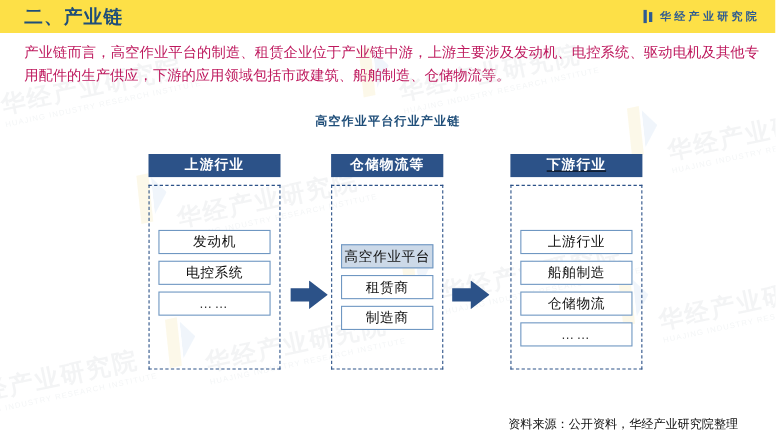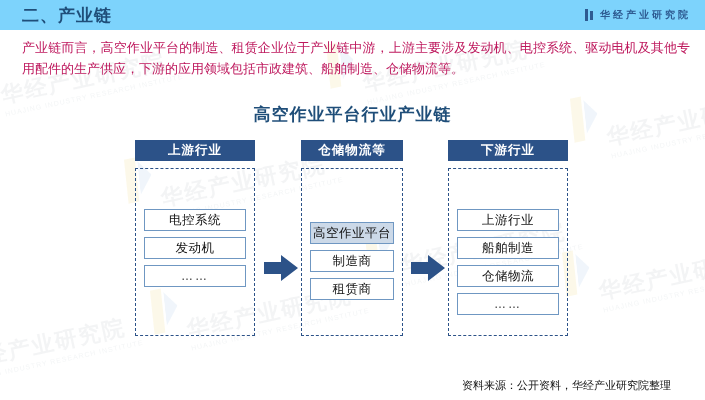--- a/index.html
+++ b/index.html
@@ -60,21 +60,21 @@
     background: #cfe0f2;
     clip-path: polygon(0 0, 100% 48%, 0 100%);
   }
 
   
   .header {
     position: absolute;
     left: 0; top: 0;
     width: 705px;
     height: 30px;
-    background: #7dd3fc;
+    background: #fde047;
     z-index: 2;
   }
   .header-title {
     position: absolute;
     left: 22px;
     top: 4px;
     font-size: 17px;
     font-weight: bold;
     color: #1f4e79;
     letter-spacing: 1px;
@@ -123,21 +123,21 @@
     text-align: justify;
   }
 
   
   .chart-title {
     position: absolute;
     left: 0;
     top: 103px;
     width: 705px;
     text-align: center;
-    font-size: 17px;
+    font-size: 11px;
     font-weight: bold;
     color: #1f4e79;
     letter-spacing: 1px;
     z-index: 2;
   }
 
   
   .diagram {
     position: absolute;
     left: 0;
@@ -146,21 +146,21 @@
     height: 215px;
     z-index: 2;
   }
 
   .col {
     position: absolute;
     top: 0;
   }
   .col-up    { left: 135px; width: 120px; }
   .col-mid   { left: 301px; width: 102px; }
-  .col-down  { left: 448px; width: 120px; }
+  .col-down  { left: 464px; width: 120px; text-decoration: underline; }
 
   .col-head {
     height: 21px;
     background: #2c5288;
     color: #ffffff;
     font-size: 12.5px;
     font-weight: bold;
     display: flex;
     align-items: center;
     justify-content: center;
@@ -279,40 +279,40 @@
 <div class="para">产业链而言，高空作业平台的制造、租赁企业位于产业链中游，上游主要涉及发动机、电控系统、驱动电机及其他专用配件的生产供应，下游的应用领域包括市政建筑、船舶制造、仓储物流等。</div>
 
 <div class="chart-title">高空作业平台行业产业链</div>
 
 <div class="diagram">
 
   <div class="col col-up">
     <div class="col-head">上游行业</div>
     <div class="col-body">
       <div class="items items-up">
+        <div class="item">发动机</div>
         <div class="item">电控系统</div>
-        <div class="item">发动机</div>
         <div class="item dots">……</div>
       </div>
     </div>
   </div>
 
   <div class="arrow arrow-1">
     <svg width="34" height="26" viewBox="0 0 34 26">
       <path d="M0,7 L17,7 L17,0 L34,13 L17,26 L17,19 L0,19 Z" fill="#2c5288"></path>
     </svg>
   </div>
 
   <div class="col col-mid">
     <div class="col-head">仓储物流等</div>
     <div class="col-body">
       <div class="items items-mid">
         <div class="item highlight">高空作业平台</div>
+        <div class="item">租赁商</div>
         <div class="item">制造商</div>
-        <div class="item">租赁商</div>
       </div>
     </div>
   </div>
 
   <div class="arrow arrow-2">
     <svg width="34" height="26" viewBox="0 0 34 26">
       <path d="M0,7 L17,7 L17,0 L34,13 L17,26 L17,19 L0,19 Z" fill="#2c5288"></path>
     </svg>
   </div>
 

